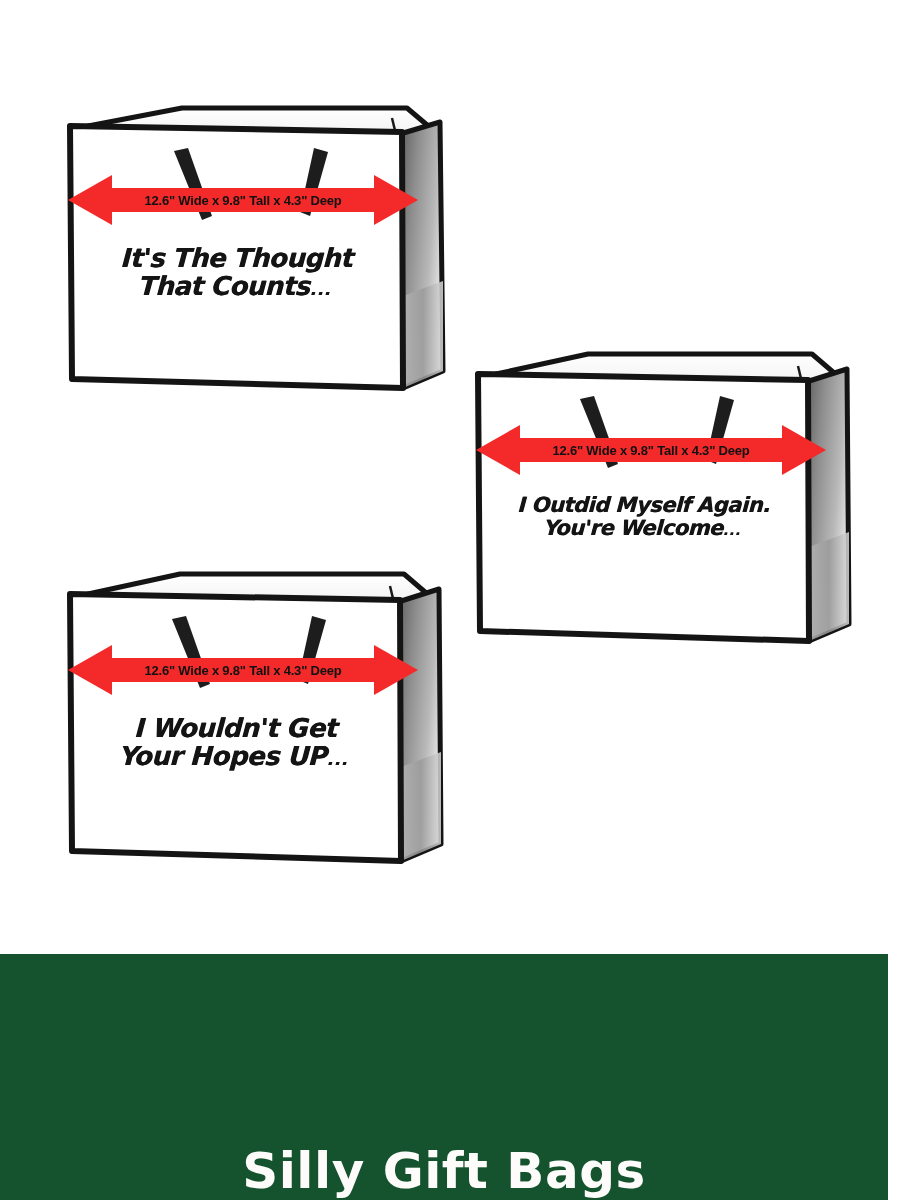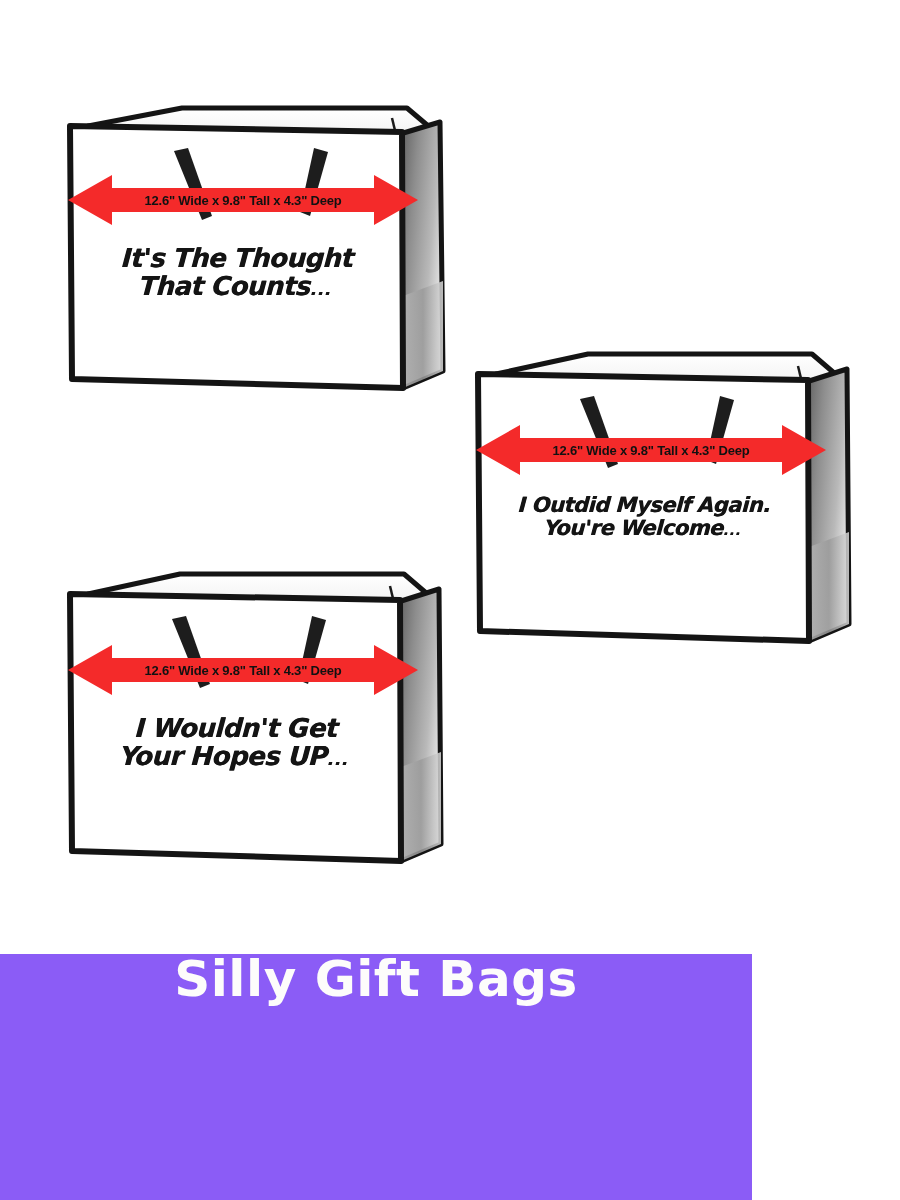--- a/index.html
+++ b/index.html
@@ -74,25 +74,25 @@
     font-size: 0.62em;
     letter-spacing: 1px;
     vertical-align: baseline;
   }
 
   
   #bottom-banner {
     position: absolute;
     left: 0;
     top: 954px;
-    width: 752px;
+    width: 888px;
     height: 246px;
-    background: #8b5cf6;
+    background: #14532d;
     display: flex;
-    align-items: flex-start;
+    align-items: flex-end;
     justify-content: center;
   }
   #banner-title {
     color: #fdfcfb;
     font-family: "DejaVu Sans", sans-serif;
     font-weight: 700;
     font-size: 50px;
     letter-spacing: 0.5px;
     line-height: 1;
     text-align: center;

